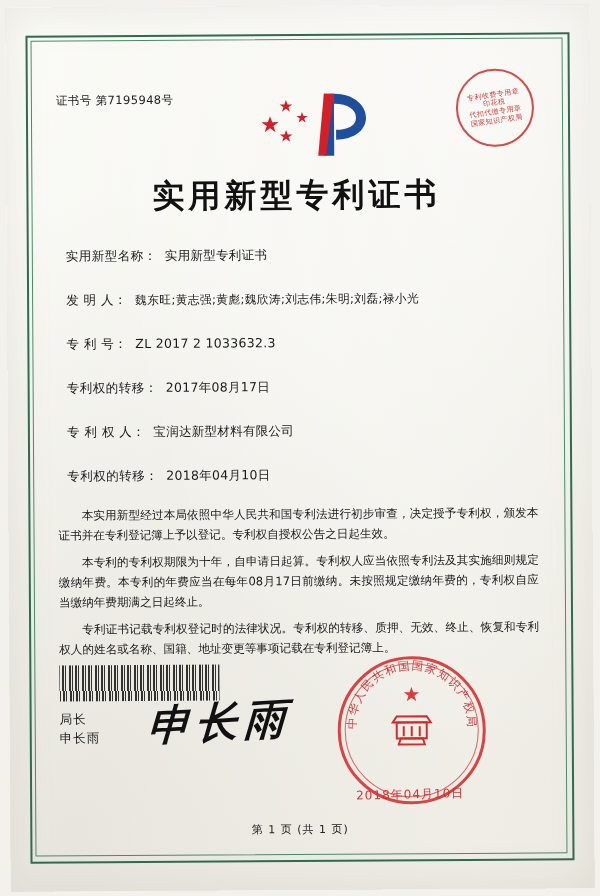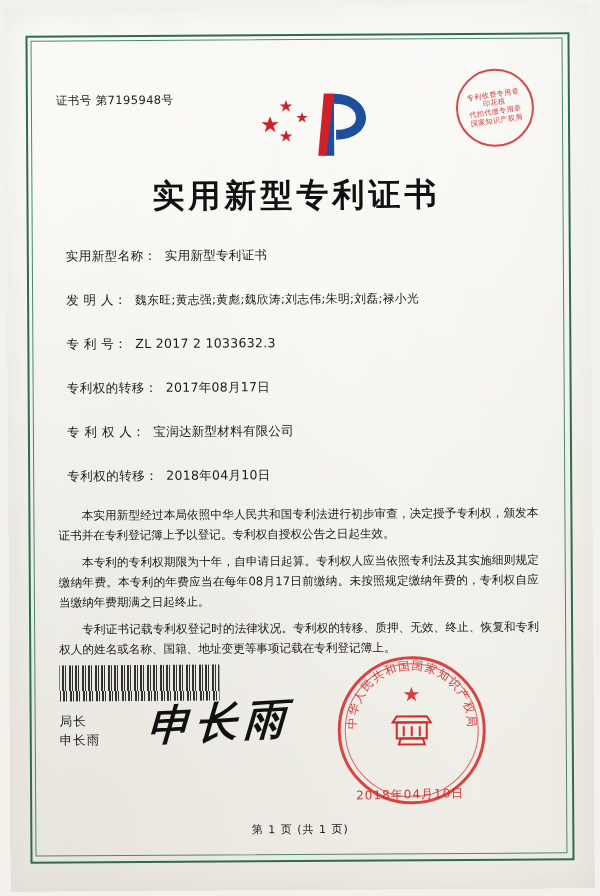--- a/index.html
+++ b/index.html
@@ -194,20 +194,21 @@
   }
 
   
   .sign-block {
     position: absolute;
     left: 22px;
     top: 668px;
     font-size: 12.5px;
     line-height: 1.55;
     letter-spacing: 1px;
+    font-family: Liberation Mono, monospace;
   }
   .signature {
     position: absolute;
     left: 110px;
     top: 652px;
     font-family: "DejaVu Serif", "Liberation Serif", serif;
     font-size: 42px;
     font-style: italic;
     font-weight: bold;
     color: #111;

